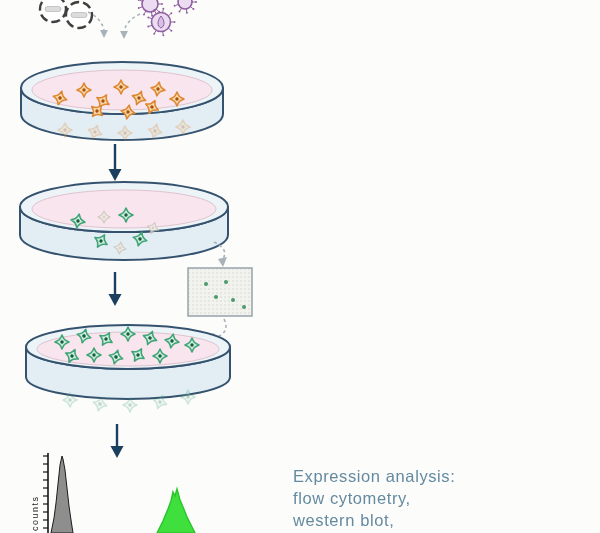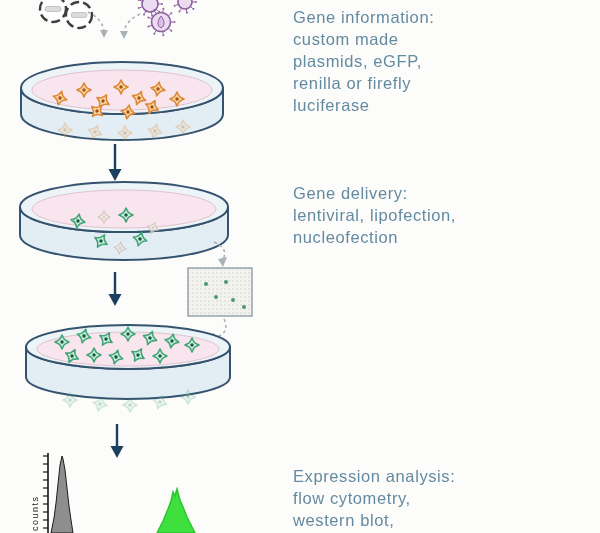--- a/index.html
+++ b/index.html
@@ -361,24 +361,16 @@
           <line x1="43" y1="528" x2="48" y2="528" stroke="#151515" stroke-width="1.2"></line>
         </g>
       <text transform="translate(38,531) rotate(-90)" font-size="9" fill="#222" letter-spacing="1.5">counts</text>
     </g>
 
     <g>
       <polygon points="157,533 163,521 168,509 171,501 173,492 175,496 177,489 180,500 183,507 187,517 192,527 195,533" fill="#3fe03d" stroke="#2cc52e" stroke-width="1.5"></polygon>
     </g>
   </svg>
 
-  <div class="step step-1">Gene information:
-custom made
-plasmids, eGFP,
-renilla or firefly
-luciferase</div>
-  <div class="step step-2">Gene delivery:
-lentiviral, lipofection,
-nucleofection</div>
   <div class="step step-4">Expression analysis:
 flow cytometry,
 western blot,</div>
 </div>
 
 </body></html>

